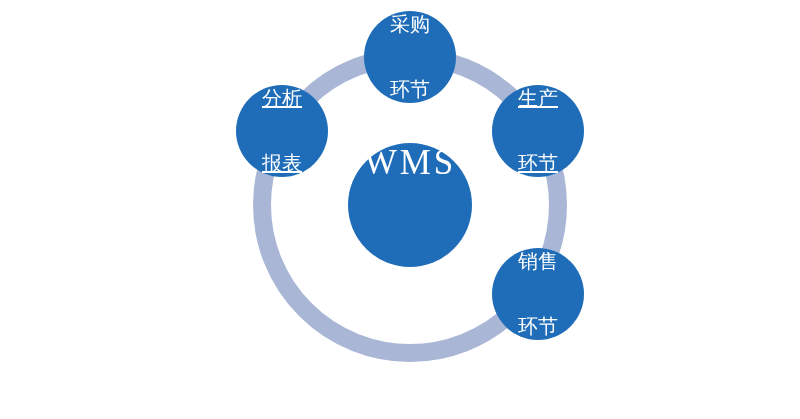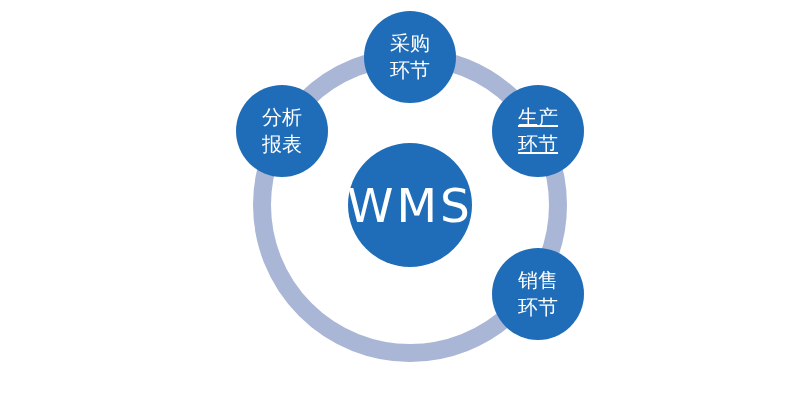--- a/index.html
+++ b/index.html
@@ -28,52 +28,53 @@
     z-index: 1;
   }
   .circle {
     position: absolute;
     border-radius: 50%;
     background: var(--node, #1f6db8);
     color: var(--text, #ffffff);
     display: flex;
     flex-direction: column;
     align-items: center;
-    justify-content: center;
+    justify-content: space-between;
     text-align: center;
     z-index: 2;
   }
   .center {
     left: 348px;
     top: 143px;
     width: 124px;
     height: 124px;
   }
   .center .wms {
-    font-size: 47px;
+    font-size: 35px;
     letter-spacing: 3px;
     font-weight: 400;
+    font-family: Liberation Serif, serif;
   }
   .node {
     width: 92px;
     height: 92px;
   }
   .node .line {
     display: block;
     font-size: 20px;
     line-height: 1.35;
     font-weight: 400;
   }
   
   .node-top          { left: 364px; top: 11px;  }
   .node-top-right    { left: 492px; top: 85px; text-decoration: underline;  }
   .node-bottom-right { left: 492px; top: 248px; }
   .node-bottom       { left: 364px; top: 307px; }
   .node-bottom-left  { left: 236px; top: 233px; }
-  .node-top-left     { left: 236px; top: 85px;  }
+  .node-top-left     { left: 236px; top: 85px; text-decoration: underline;  }
 </style>
 </head>
 <body>
 
 <div class="canvas">
 
   <div class="ring"></div>
 
   <div class="circle center">
     <span class="wms">WMS</span>

